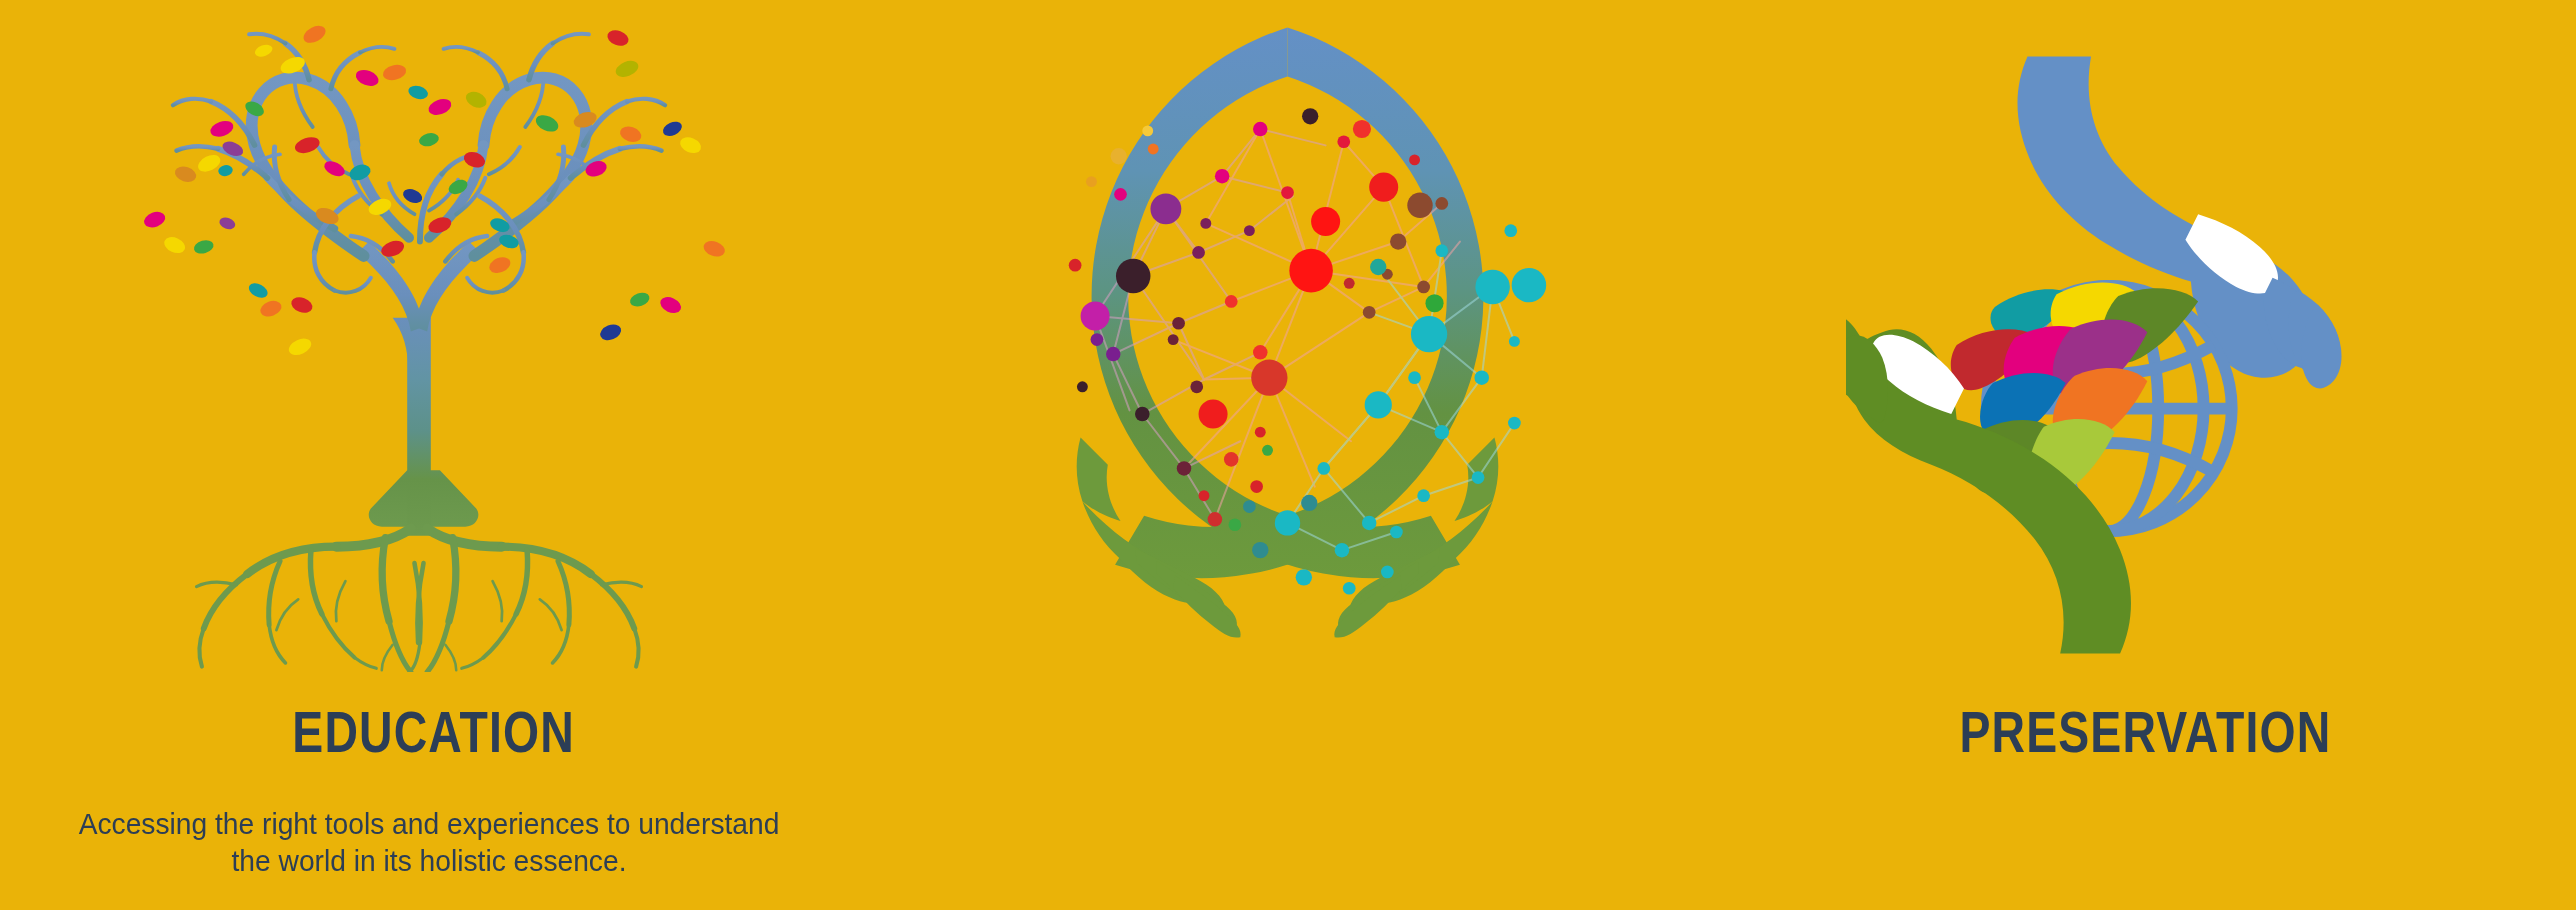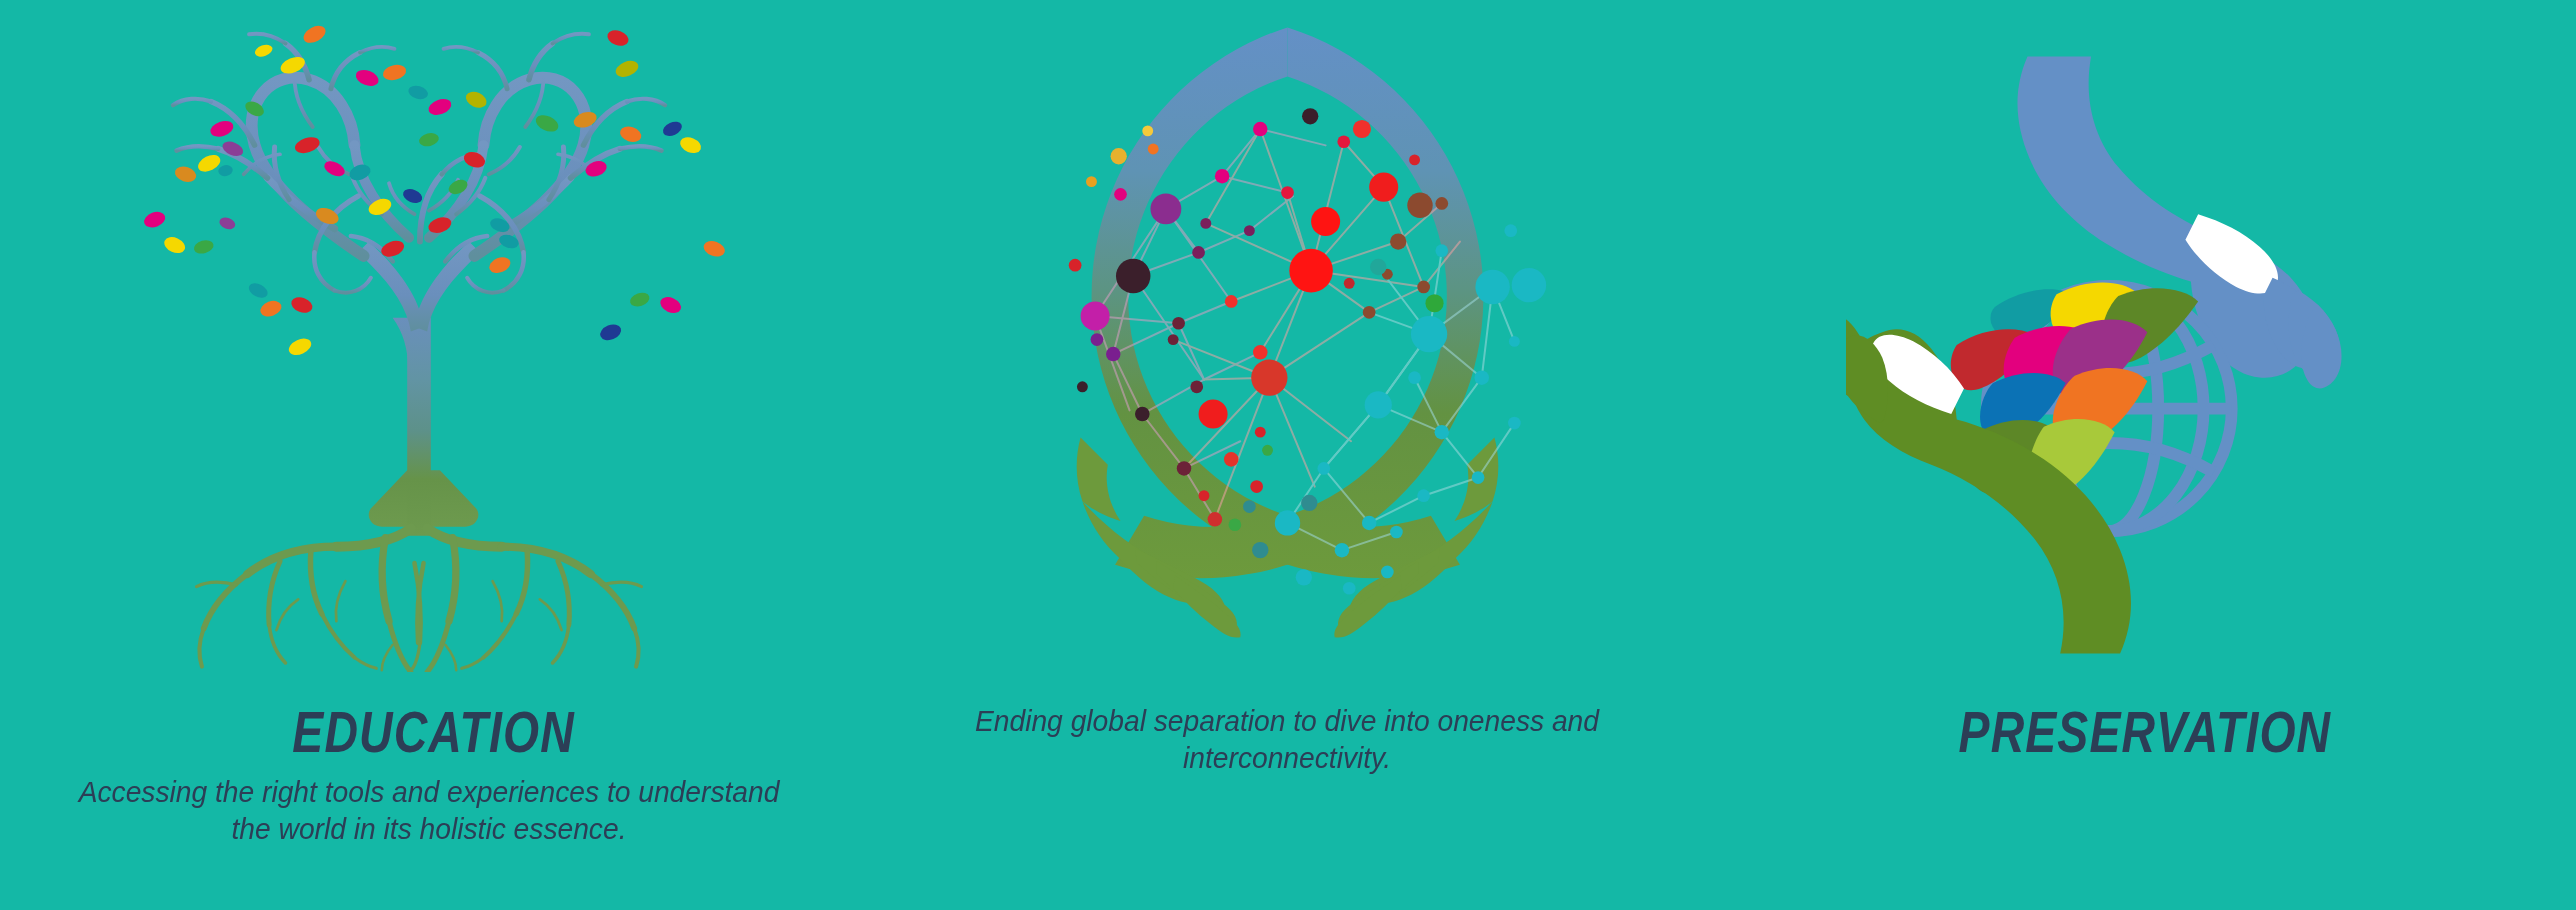--- a/index.html
+++ b/index.html
@@ -4,25 +4,24 @@
 <style>
   html,body{margin:0;padding:0;background:#ffffff;}
   body{
     width:2576px;height:910px;
     font-family:"Liberation Sans", sans-serif;
     overflow:hidden;
   }
   .board{
     position:relative;
     width:2576px;height:910px;
-    background:#14b8a6;
+    background:#eab308;
     display:flex;
     align-items:flex-start;
     justify-content:flex-start;
-    font-style:italic;
   }
   .col{
     position:relative;
     width:858px;
     height:910px;
     display:flex;
     flex-direction:column;
     align-items:center;
   }
   .art{
@@ -59,21 +58,21 @@
     padding:0 33px;
     font-family:"Liberation Sans Narrow","Liberation Sans", sans-serif;
     font-size:30px;
     line-height:1.22;
     color:#2c3e56;
     text-align:center;
     transform:scaleX(.94);
     transform-origin:center top;
     max-width:799px;
   }
-  .descwrap{margin-top:13px;width:100%;display:flex;justify-content:center;}
+  .descwrap{margin-top:45px;width:100%;display:flex;justify-content:center;}
   
   .col-1 .headwrap{padding-left:9px;}
   .col-2 .art{transform:translateY(-3.6px);}
 </style>
 </head>
 <body>
 
 <div class="board">
 
   <div class="col col-1">
@@ -459,23 +458,20 @@
           <circle cx="288" cy="542" r="7" fill="#2f8c90"></circle>
           <circle cx="308" cy="480" r="6" fill="#3aa845"></circle>
           <circle cx="492" cy="318" r="10" fill="#2fa83a"></circle>
           <circle cx="272" cy="562" r="7" fill="#3aa845"></circle>
           <circle cx="348" cy="620" r="9" fill="#1ab8c4"></circle>
           <circle cx="440" cy="614" r="7" fill="#1ab8c4"></circle>
           <circle cx="398" cy="632" r="7" fill="#1ab8c4"></circle>
         </g>
       </svg>
     </div>
-    <div class="descwrap">
-      <p class="desc">Ending global separation to dive into oneness and interconnectivity.</p>
-    </div>
   </div>
 
   <div class="col col-3">
     <div class="art">
       <svg width="599" height="654" viewBox="0 0 660 720">
 
         <g fill="#6490c6">
           <path d="M200 42 L270 42 C262 88 272 130 300 164 C330 200 372 226 414 242
                    C446 254 474 268 492 288 C510 308 518 332 512 356
                    C506 380 486 396 462 396 C440 396 420 384 406 364

